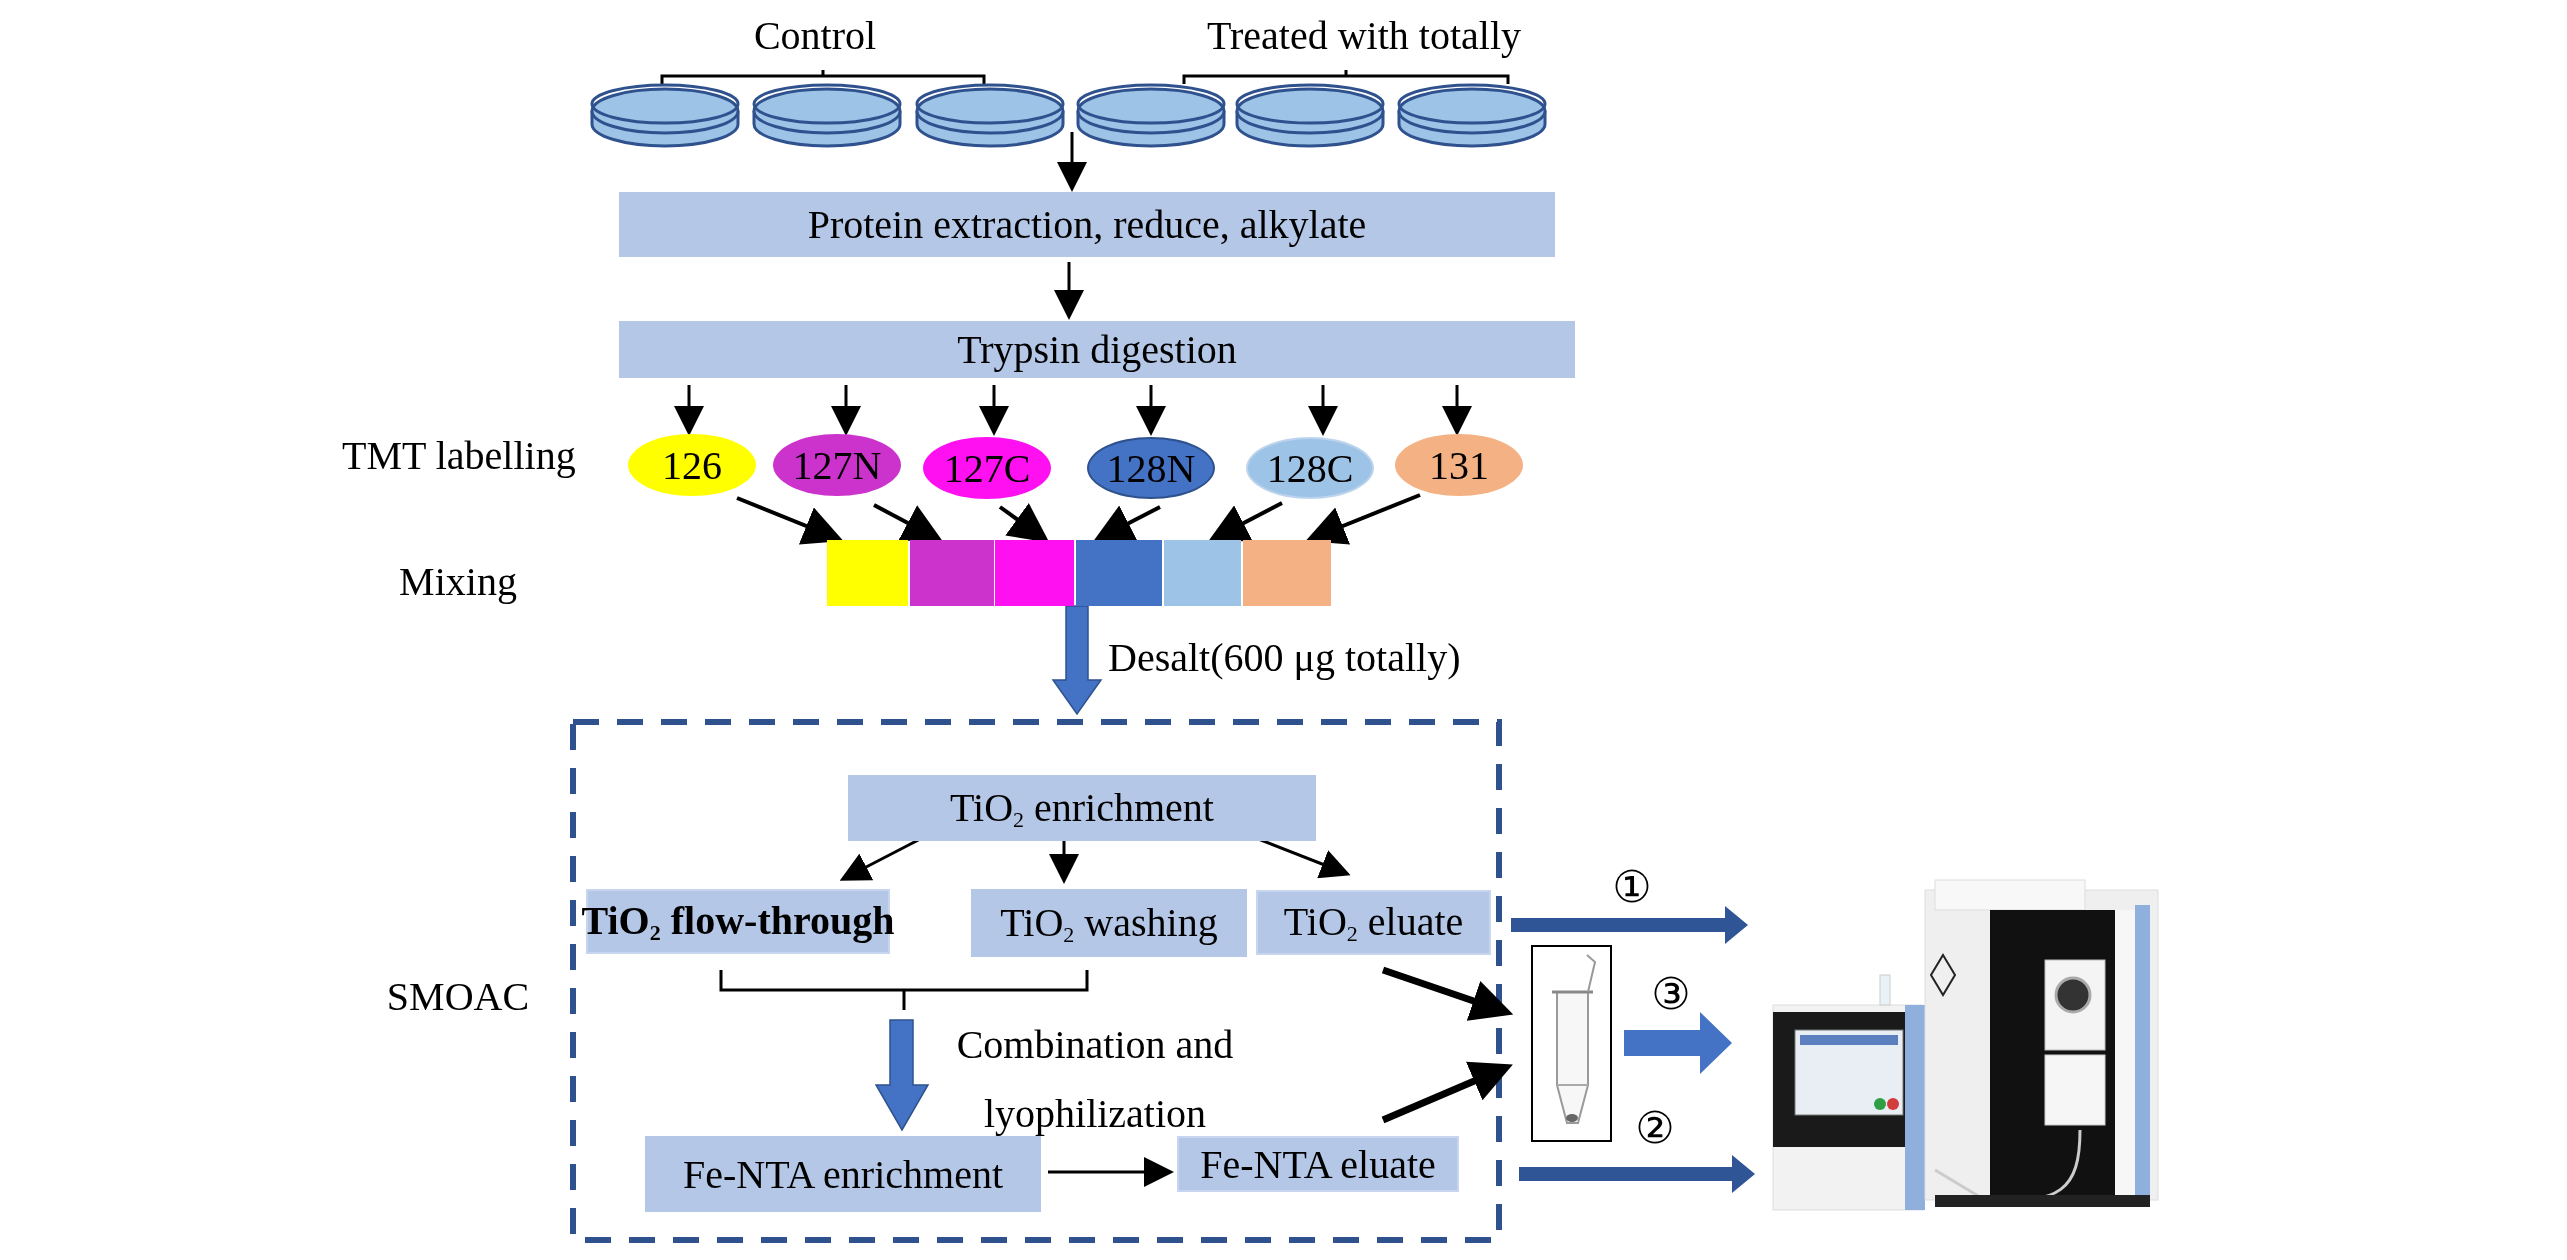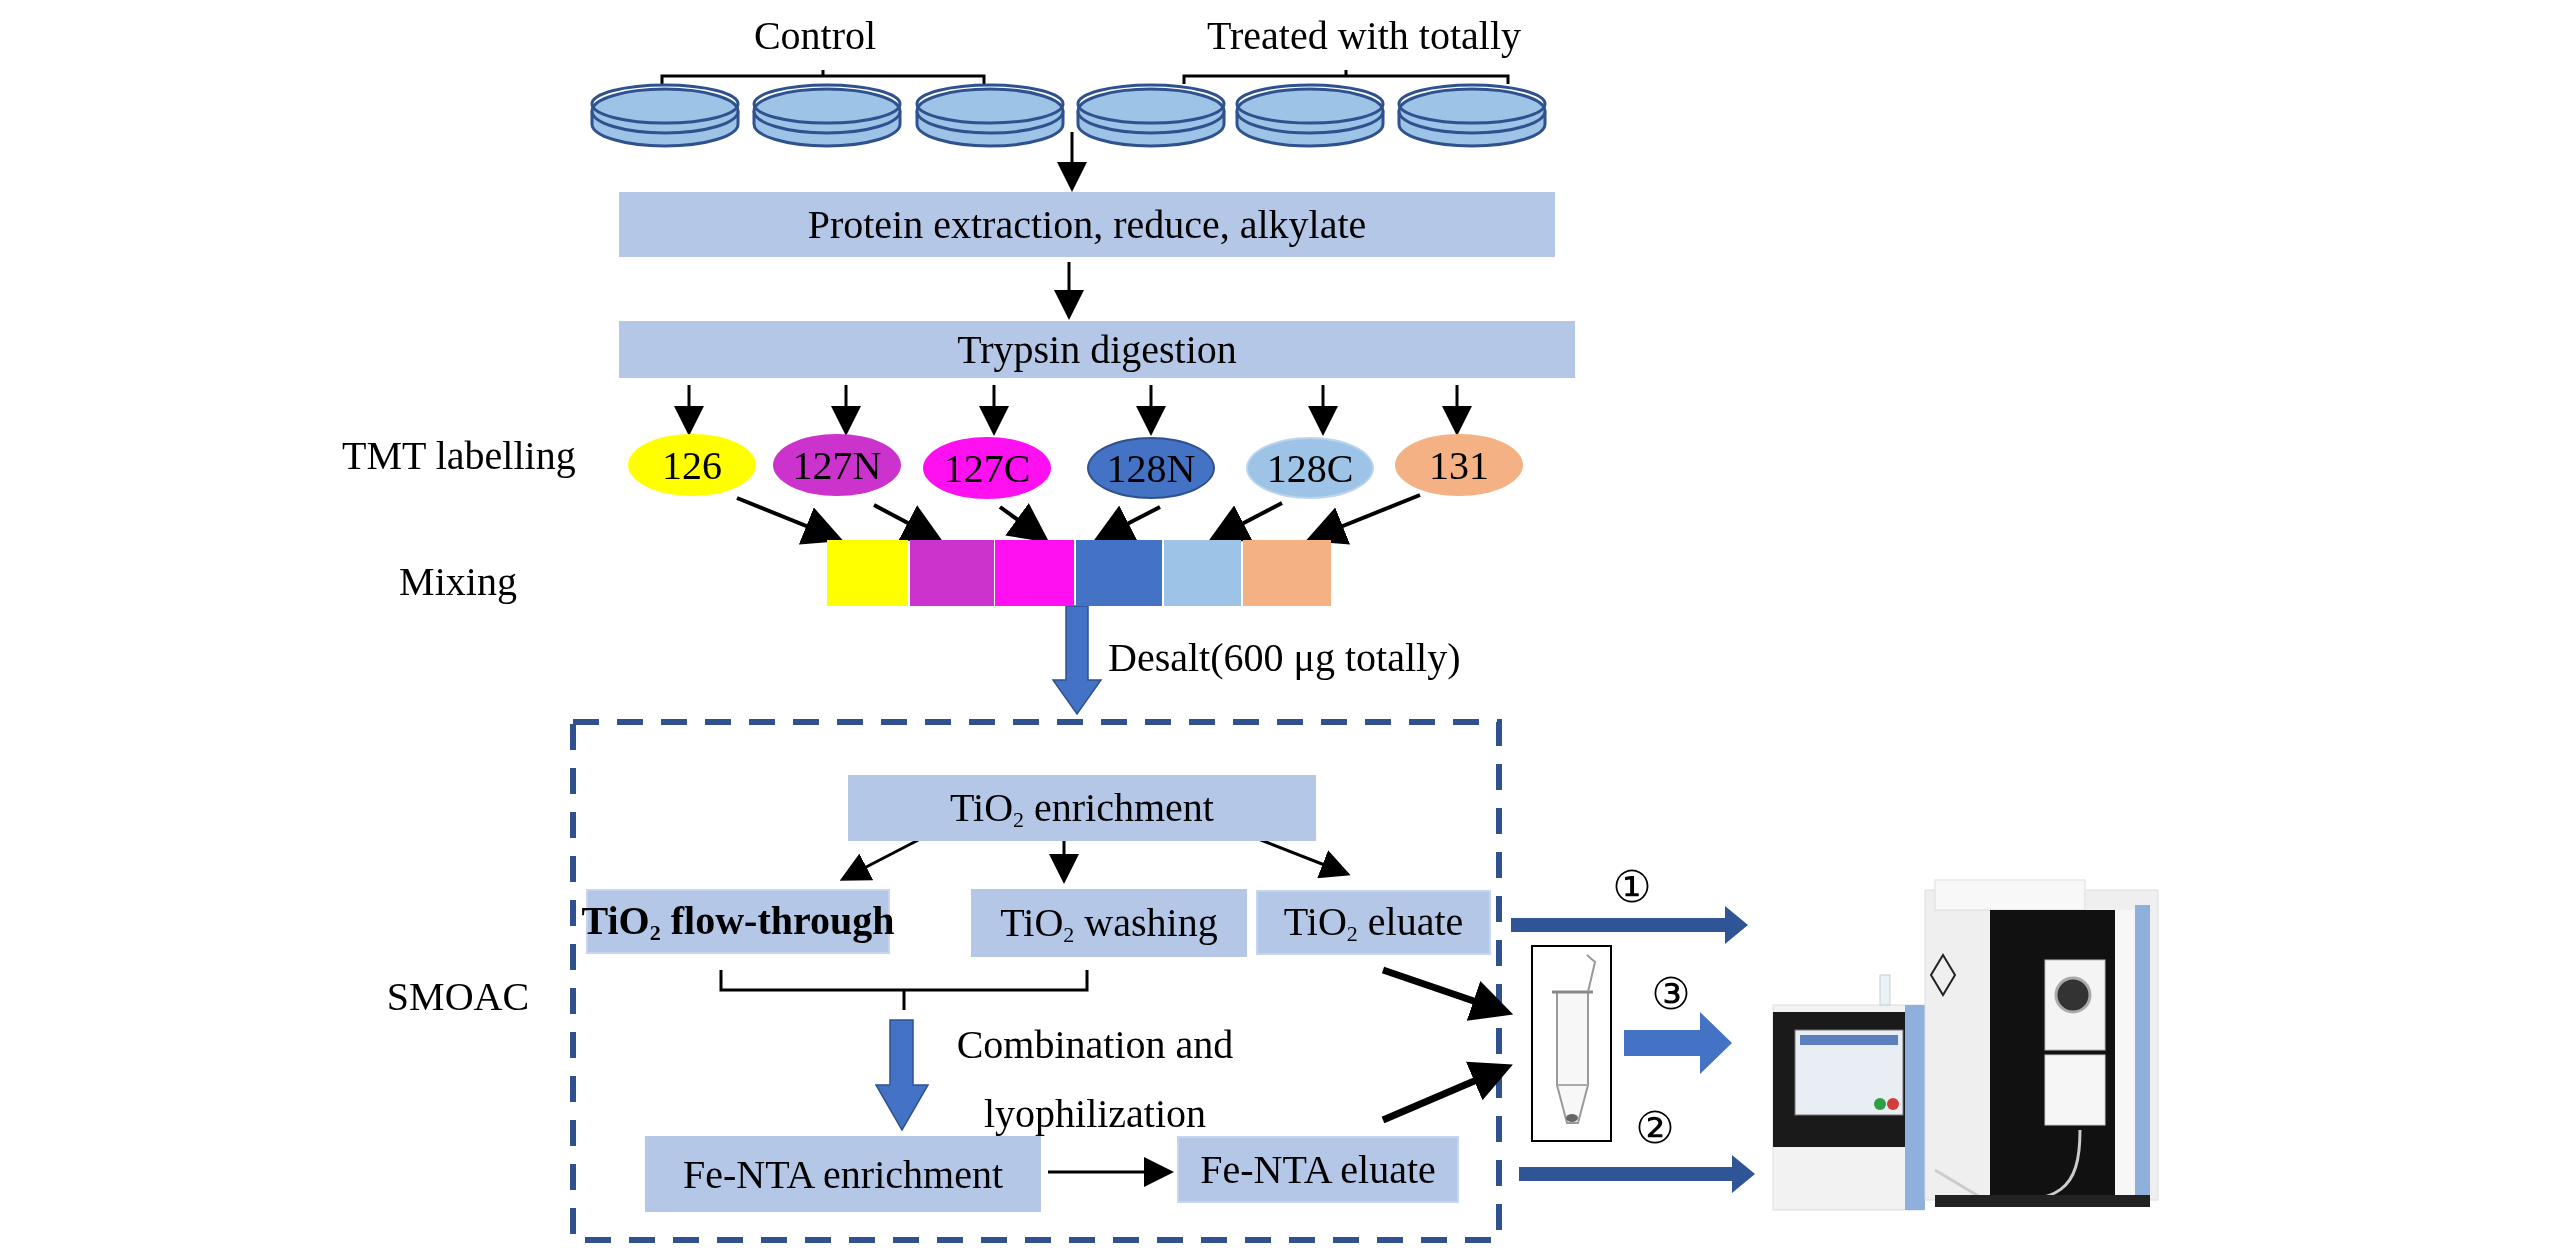--- a/index.html
+++ b/index.html
@@ -202,19 +202,19 @@
 <div class="box edge" style="left:1256px; top:890px; width:235px; height:65px;">
   <span><span>TiO</span><sub>2</sub><span> eluate</span></span>
 </div>
 
 <div class="lbl ctr" style="left:1095px; top:1025px;">Combination and</div>
 <div class="lbl ctr" style="left:1095px; top:1070px;margin-top:24px;">lyophilization</div>
 
 <div class="box" style="left:645px; top:1136px; width:396px; height:76px;">
   <span>Fe-NTA enrichment</span>
 </div>
-<div class="box edge" style="left:1177px; top:1136px; width:282px; height:67px;">
+<div class="box edge" style="left:1177px; top:1136px; width:282px; height:56px;">
   <span>Fe-NTA eluate</span>
 </div>
 
 <div class="circ" style="left:1632px; top:887px;">①</div>
 <div class="circ" style="left:1671px; top:994px;">③</div>
 <div class="circ" style="left:1655px; top:1128px;">②</div>
 
 </body></html>

